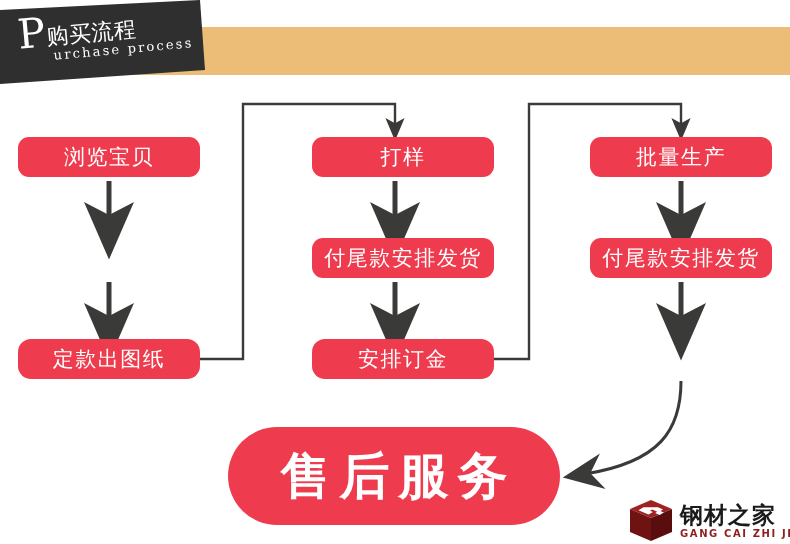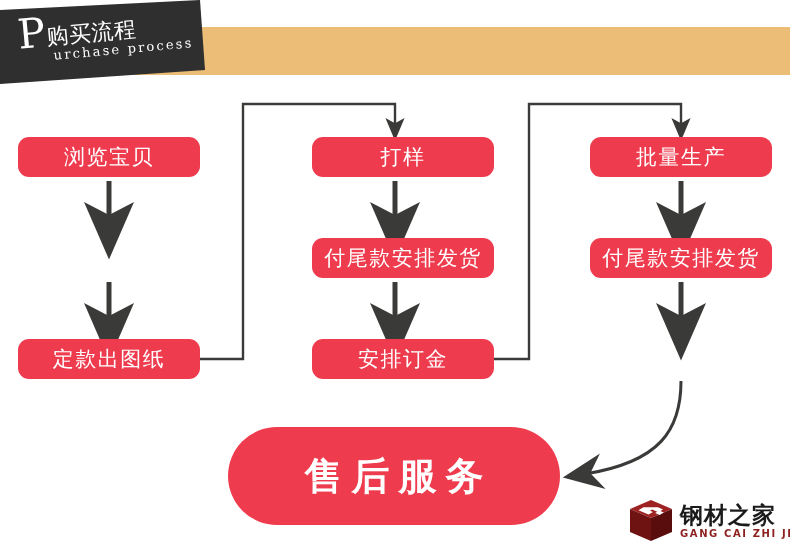--- a/index.html
+++ b/index.html
@@ -96,36 +96,36 @@
     height: 40px;
     box-sizing: border-box;
     padding: 0 6px;
     white-space: nowrap;
   }
   .col-left  { left: 18px;  width: 182px; }
   .col-mid   { left: 312px; width: 182px; }
   .col-right { left: 590px; width: 182px; }
   .row-1 { top: 137px; }
   .row-2 { top: 238px; }
-  .row-3 { top: 339px; }
+  .row-3 { top: 339px; border-radius: 13px; }
 
   
   #cta-button {
     position: absolute;
     left: 228px;
     top: 427px;
     width: 332px;
     height: 98px;
     background: #ee3b4e;
     border-radius: 49px;
     display: flex;
     align-items: center;
     justify-content: center;
     color: #ffffff;
-    font-size: 38px;
+    font-size: 50px;
     font-weight: bold;
     letter-spacing: 9px;
     text-indent: 9px;
     white-space: nowrap;
   }
 
   
   #connectors {
     position: absolute;
     left: 0;

